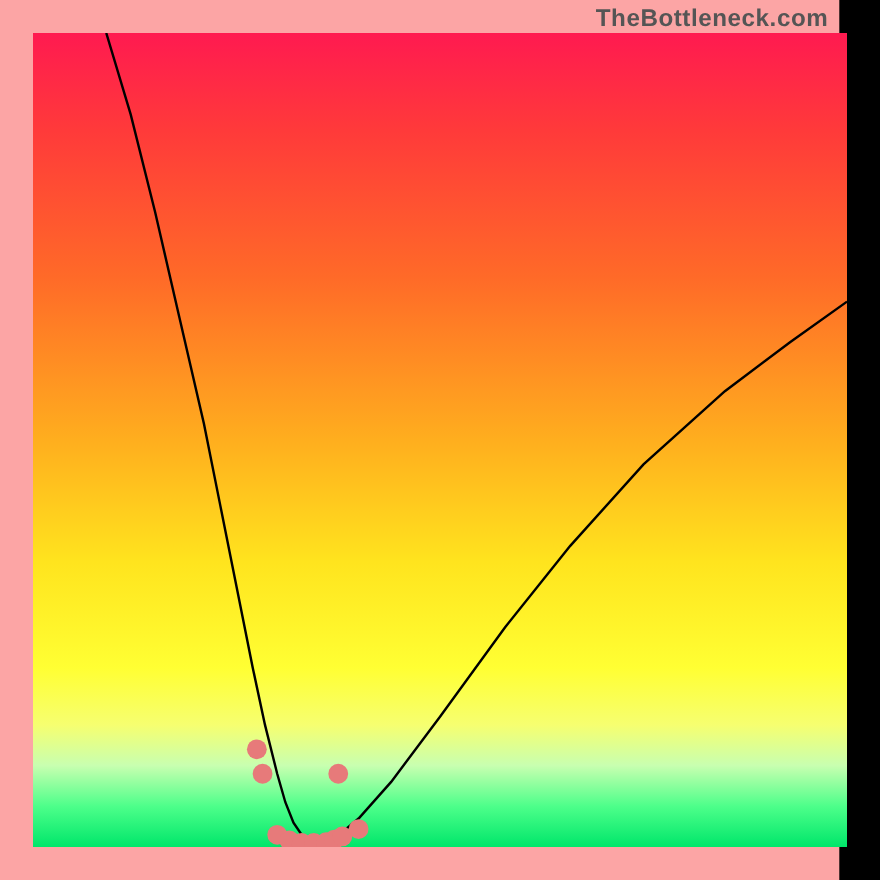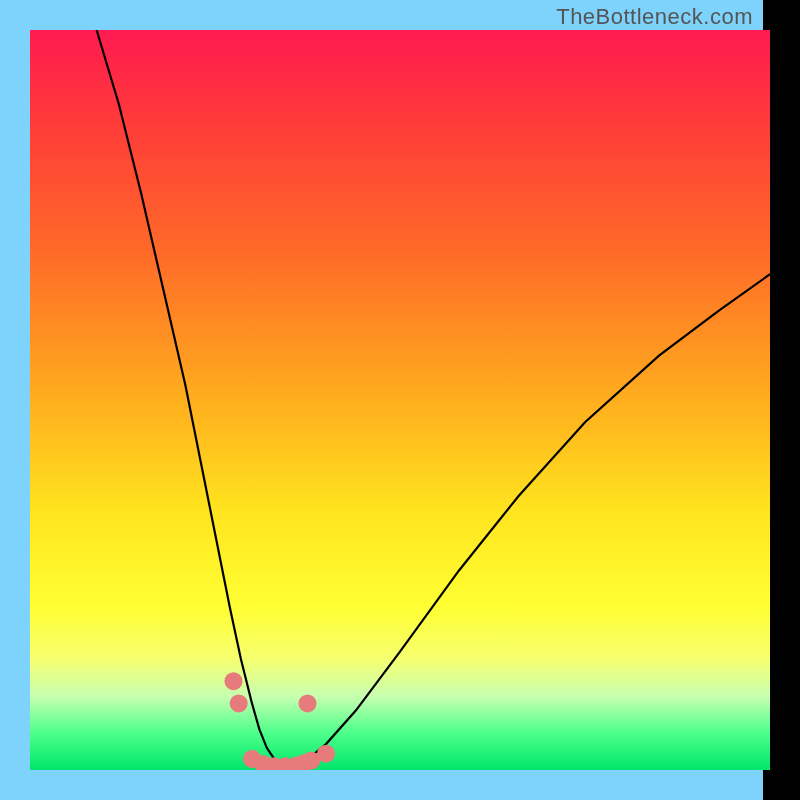--- a/index.html
+++ b/index.html
@@ -8,21 +8,22 @@
     width: 800px;
     height: 800px;
     background: #000;
     font-family: Arial, Helvetica, sans-serif;
     overflow: hidden;
   }
   .frame {
     position: relative;
     width: 763px;
     height: 800px;
-    background: #7dd3fc;
+    background: #fca5a5;
+    font-weight: bold;
   }
   .watermark {
     position: absolute;
     top: 4px;
     right: 10px;
     color: #555;
     font-size: 22px;
     letter-spacing: 0.5px;
     z-index: 5;
     user-select: none;

